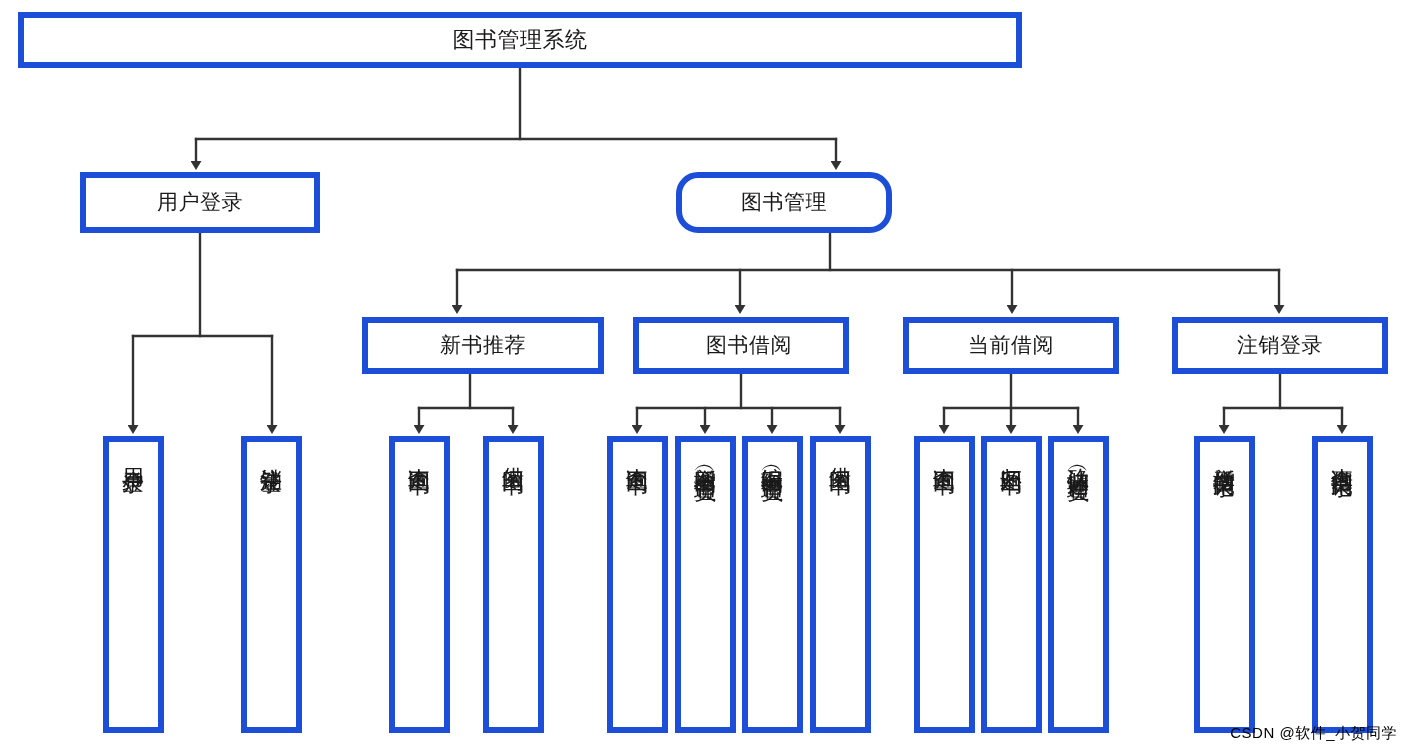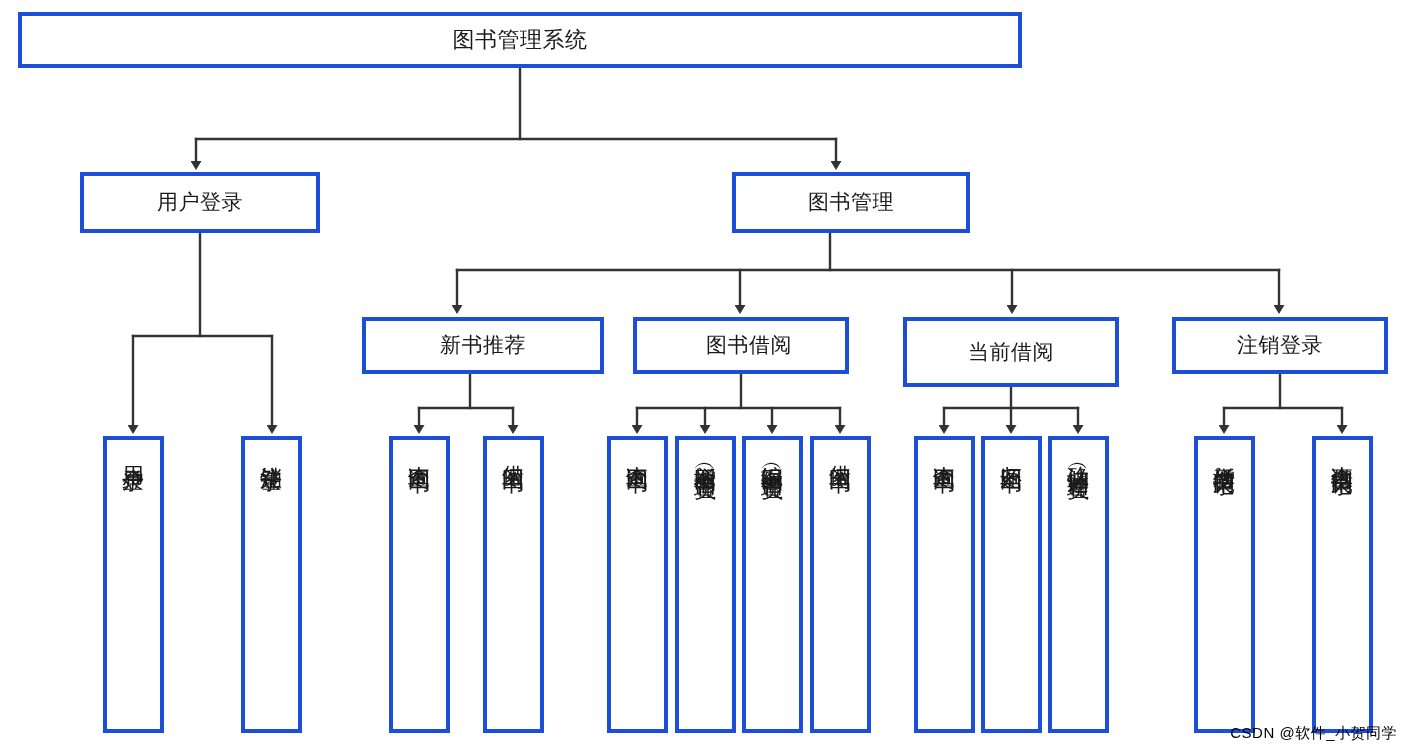--- a/index.html
+++ b/index.html
@@ -22,21 +22,21 @@
     position: absolute;
     left: 0;
     top: 0;
     width: 1405px;
     height: 747px;
   }
   .node {
     position: absolute;
     box-sizing: border-box;
     background: #ffffff;
-    border: 4px solid #1d4ed8;
+    border: 6px solid #1d4ed8;
     display: flex;
     align-items: center;
     justify-content: center;
     color: #1a1a1a;
   }
   .node-label {
     display: block;
     text-align: center;
     line-height: 1.18;
     white-space: pre;
@@ -125,31 +125,31 @@
     </g>
   </svg>
 
   <div class="node root horizontal" style="left:18px; top:12px; width:1004px; height:56px;">
     <span class="node-label">图书管理系统</span>
   </div>
 
   <div class="node horizontal" style="left:80px; top:172px; width:240px; height:61px;">
     <span class="node-label">用户登录</span>
   </div>
-  <div class="node horizontal" style="left:732px; top:172px; width:238px; height:61px;">
+  <div class="node horizontal" style="left:676px; top:172px; width:216px; height:61px;border-radius:22px;">
     <span class="node-label">图书管理</span>
   </div>
 
   <div class="node horizontal" style="left:362px; top:317px; width:242px; height:57px;">
     <span class="node-label">新书推荐</span>
   </div>
   <div class="node horizontal" style="left:633px; top:317px; width:216px; height:57px;padding-left:16px;">
     <span class="node-label">图书借阅</span>
   </div>
-  <div class="node horizontal" style="left:903px; top:317px; width:216px; height:70px;">
+  <div class="node horizontal" style="left:903px; top:317px; width:216px; height:57px;">
     <span class="node-label">当前借阅</span>
   </div>
   <div class="node horizontal" style="left:1172px; top:317px; width:216px; height:57px;">
     <span class="node-label">注销登录</span>
   </div>
 
   <div class="node vertical" style="left:103px; top:436px; width:61px; height:297px;">
     <span class="node-label">用户登录</span>
   </div>
   <div class="node vertical" style="left:241px; top:436px; width:61px; height:297px;">

